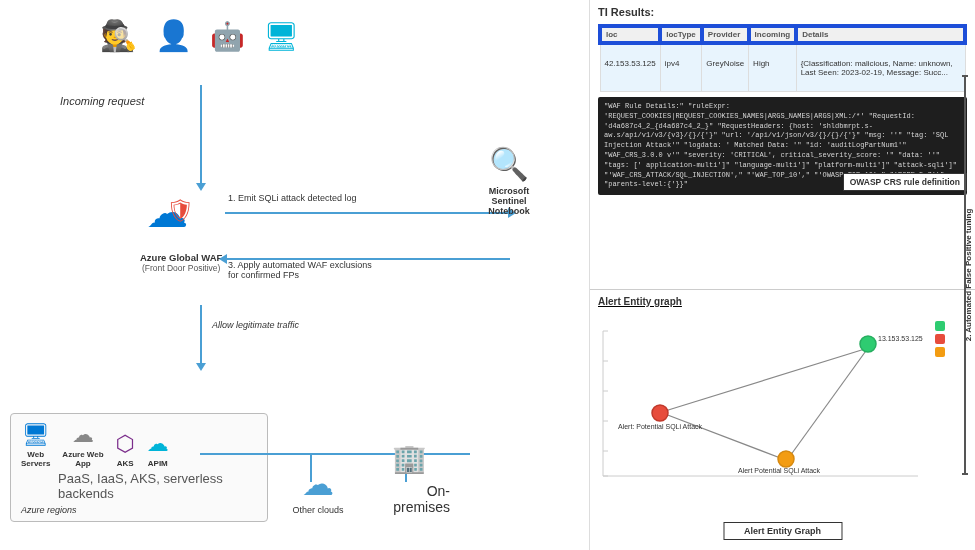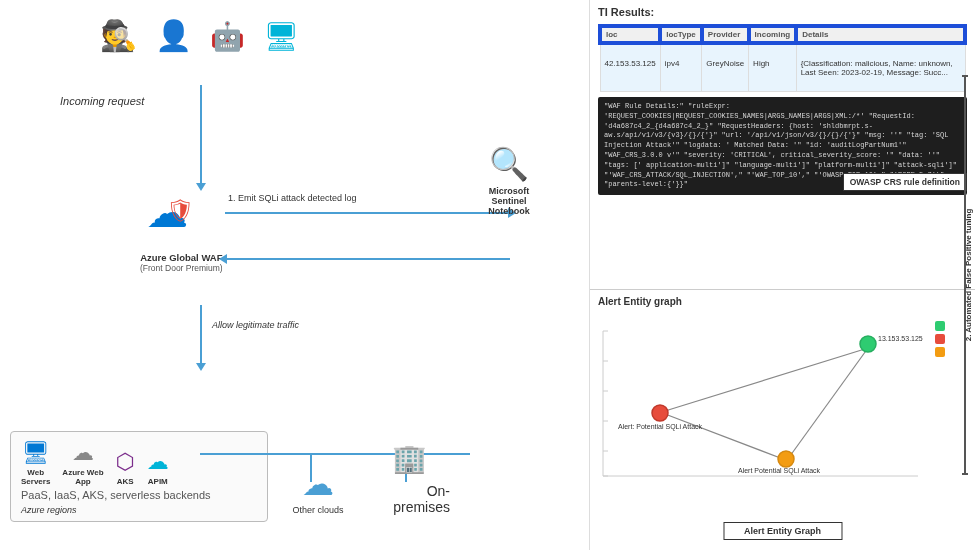--- a/index.html
+++ b/index.html
@@ -258,23 +258,24 @@
     .backend-icon.teal { color: #00b4d8; }
 
     .backend-label {
       font-size: 8px;
       text-align: center;
       font-weight: 600;
       color: #333;
     }
 
     .backends-sublabel {
-      font-size: 11px;
+      font-size: 13px;
       color: #555;
       margin-top: 3px;
+      margin-left: 37px;
     }
 
     .region-label {
       font-size: 9px;
       color: #333;
       margin-top: 4px;
       font-style: italic;
     }
 
     
@@ -403,20 +404,21 @@
       background: #fff;
       color: #333;
       margin-top: 18px;
     }
 
     .right-bottom {
       flex: 1;
       padding: 6px 8px;
       position: relative;
       overflow: hidden;
+      text-decoration: underline;
     }
 
     .alert-entity-title {
       font-size: 10px;
       font-weight: bold;
       color: #333;
       margin-bottom: 4px;
     }
 
     
@@ -465,27 +467,29 @@
   <div class="incoming-request-label">Incoming request</div>
 
   <div class="arrow-down-main"></div>
 
   <div class="waf-block">
     <div class="waf-icon-group">
       <span class="cloud-icon-blue">☁</span>
       <span class="shield-overlay">🛡</span>
     </div>
     <div class="waf-label">Azure Global WAF</div>
-    <div class="waf-sublabel">(Front Door Premium)</div>
+    <div class="waf-sublabel">(Front Door Positive)</div>
   </div>
 
   <div class="emit-arrow"></div>
   <div class="emit-label">1. Emit SQLi attack detected log</div>
 
   <div class="apply-arrow"></div>
+  <div class="apply-label" style="white-space:pre-line;">3. Apply automated WAF exclusions
+    for confirmed FPs</div>
 
   <div class="sentinel-box">
     <div style="font-size:32px; color:#0078d4;">🔍</div>
     <div class="sentinel-label" style="white-space:pre-line;">Microsoft
 Sentinel
 Notebook</div>
   </div>
 
   <div class="arrow-down-allow"></div>
   <div class="allow-label">Allow legitimate traffic</div>

